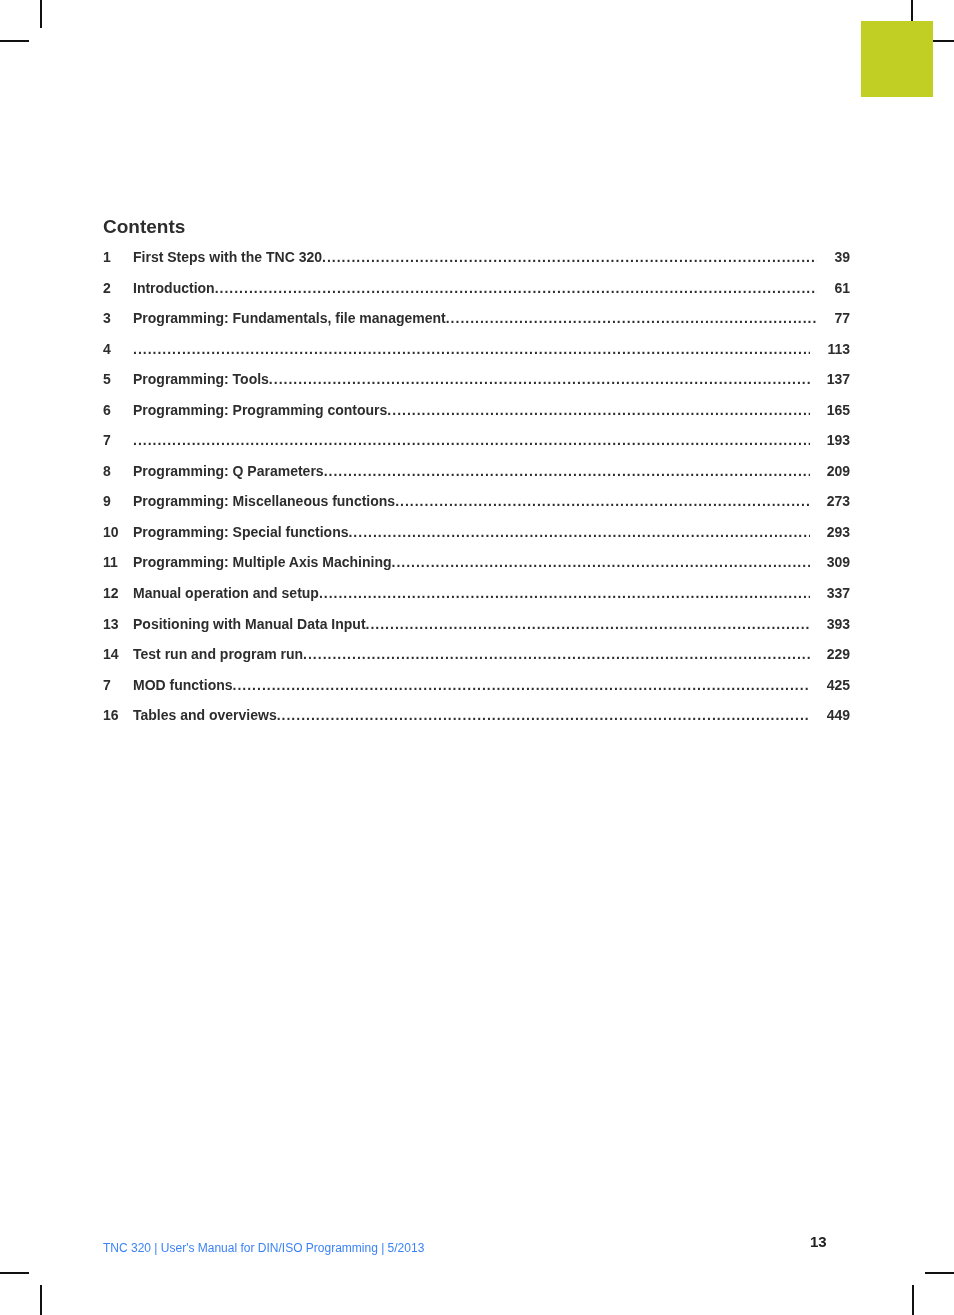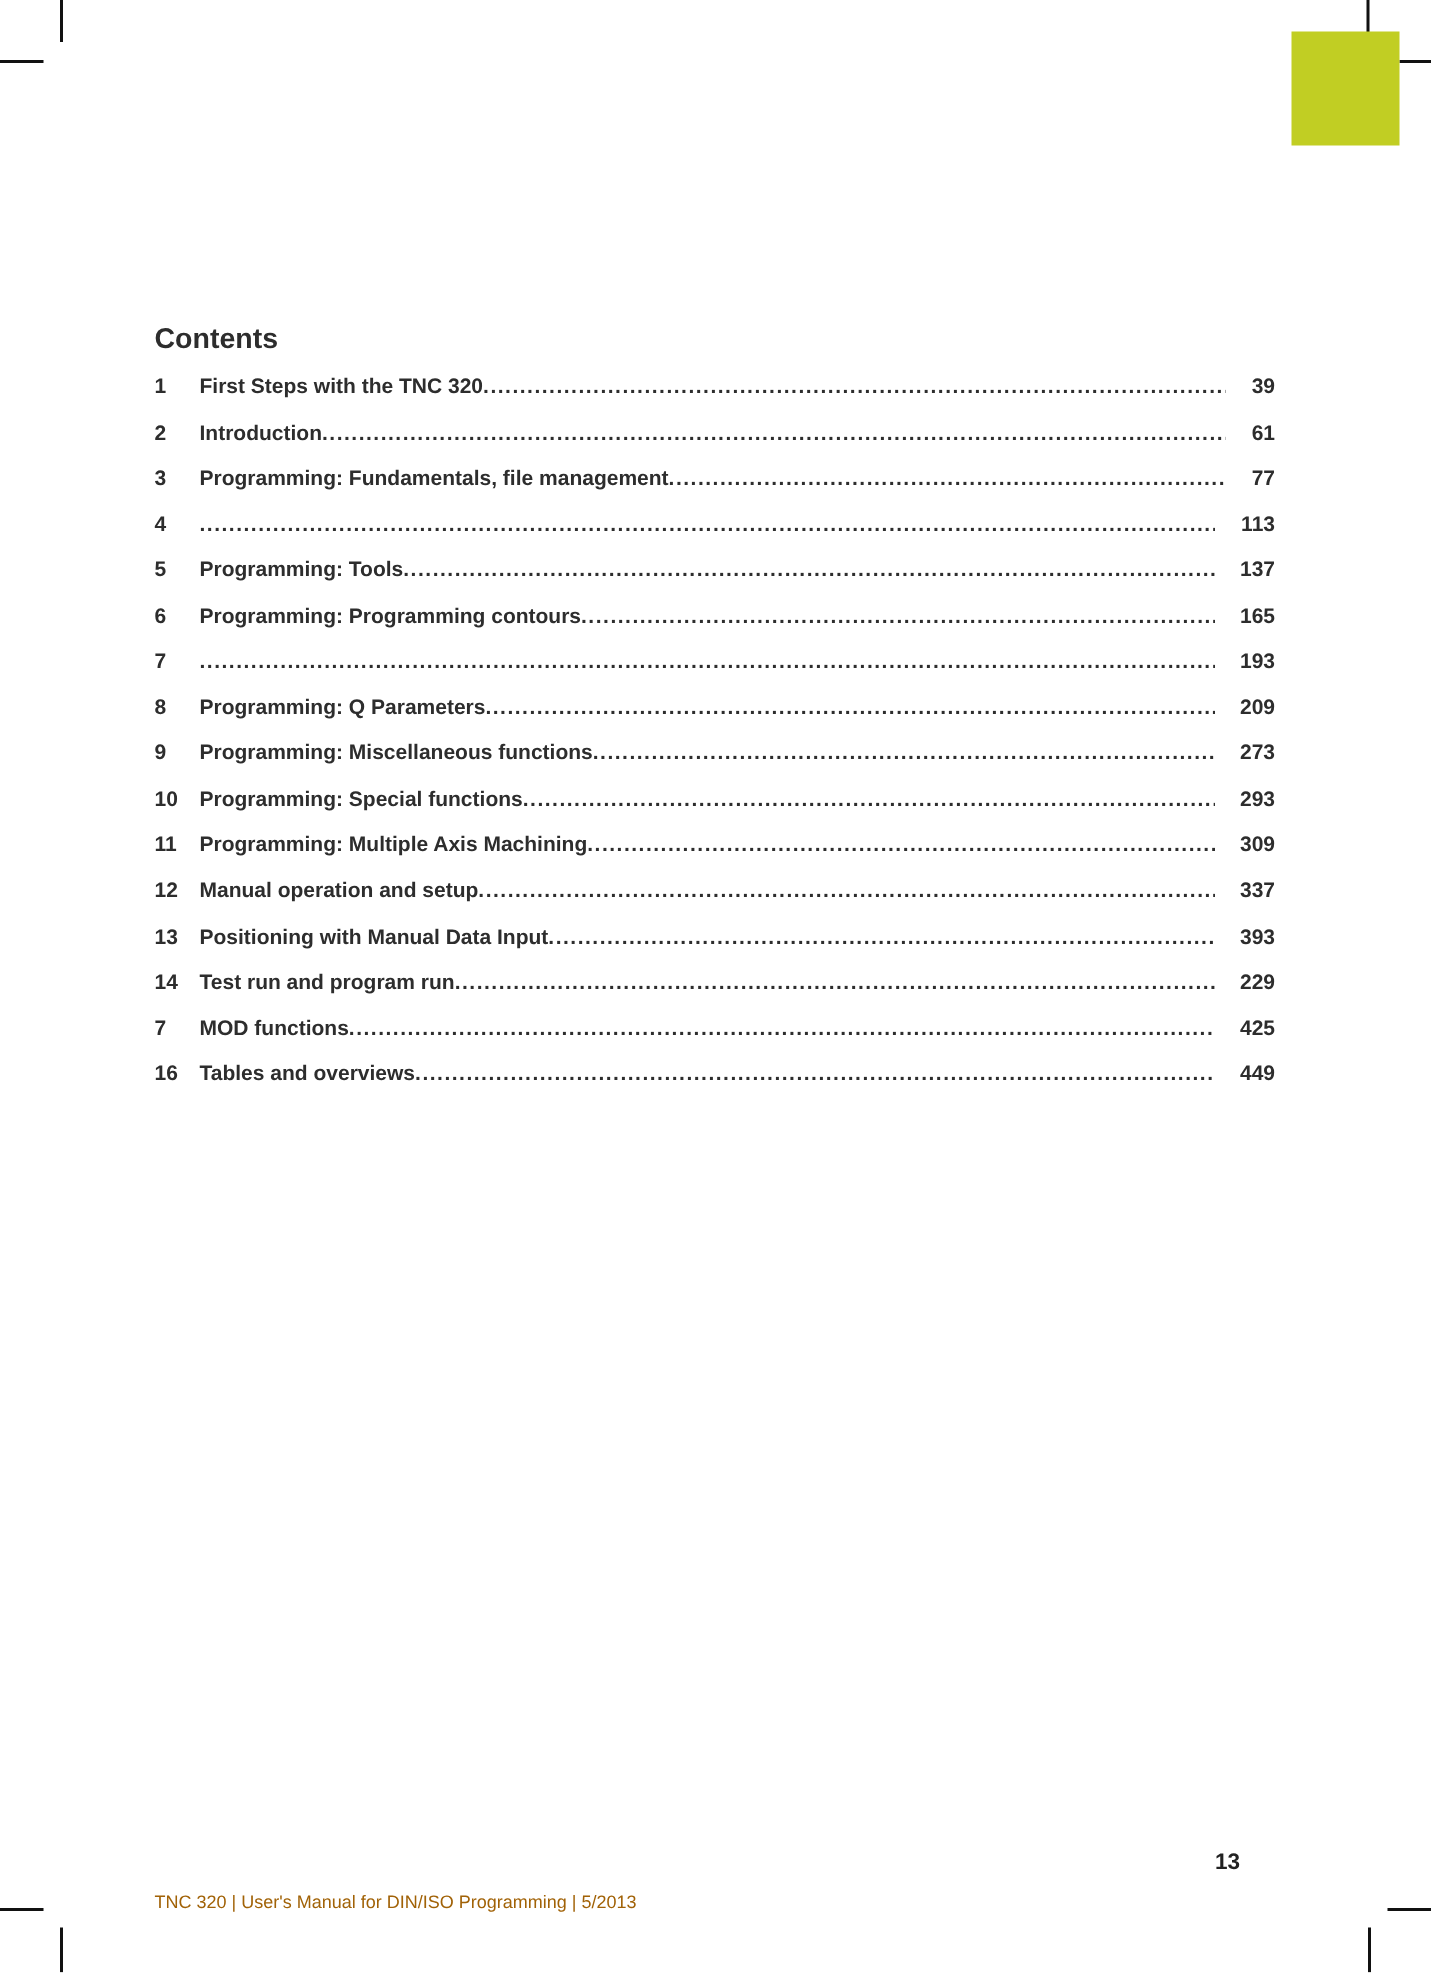--- a/index.html
+++ b/index.html
@@ -63,22 +63,21 @@
   .toc-entry .leader::after {
     content: "..................................................................................................................................................................................................................................";
   }
   .toc-entry .pg { flex: 0 0 auto; margin-left: 17px; }
 
   .footer-left {
     position: absolute;
     left: 103px; top: 1241px;
     font-size: 12px;
     font-weight: normal;
-    color: #a16207;
-    margin-top: 20px;
+    color: #3b82f6;
   }
   .footer-page {
     position: absolute;
     left: 810px; top: 1233px;
     font-size: 15px;
     font-weight: bold;
     color: #222222;
   }
 </style>
 </head>

